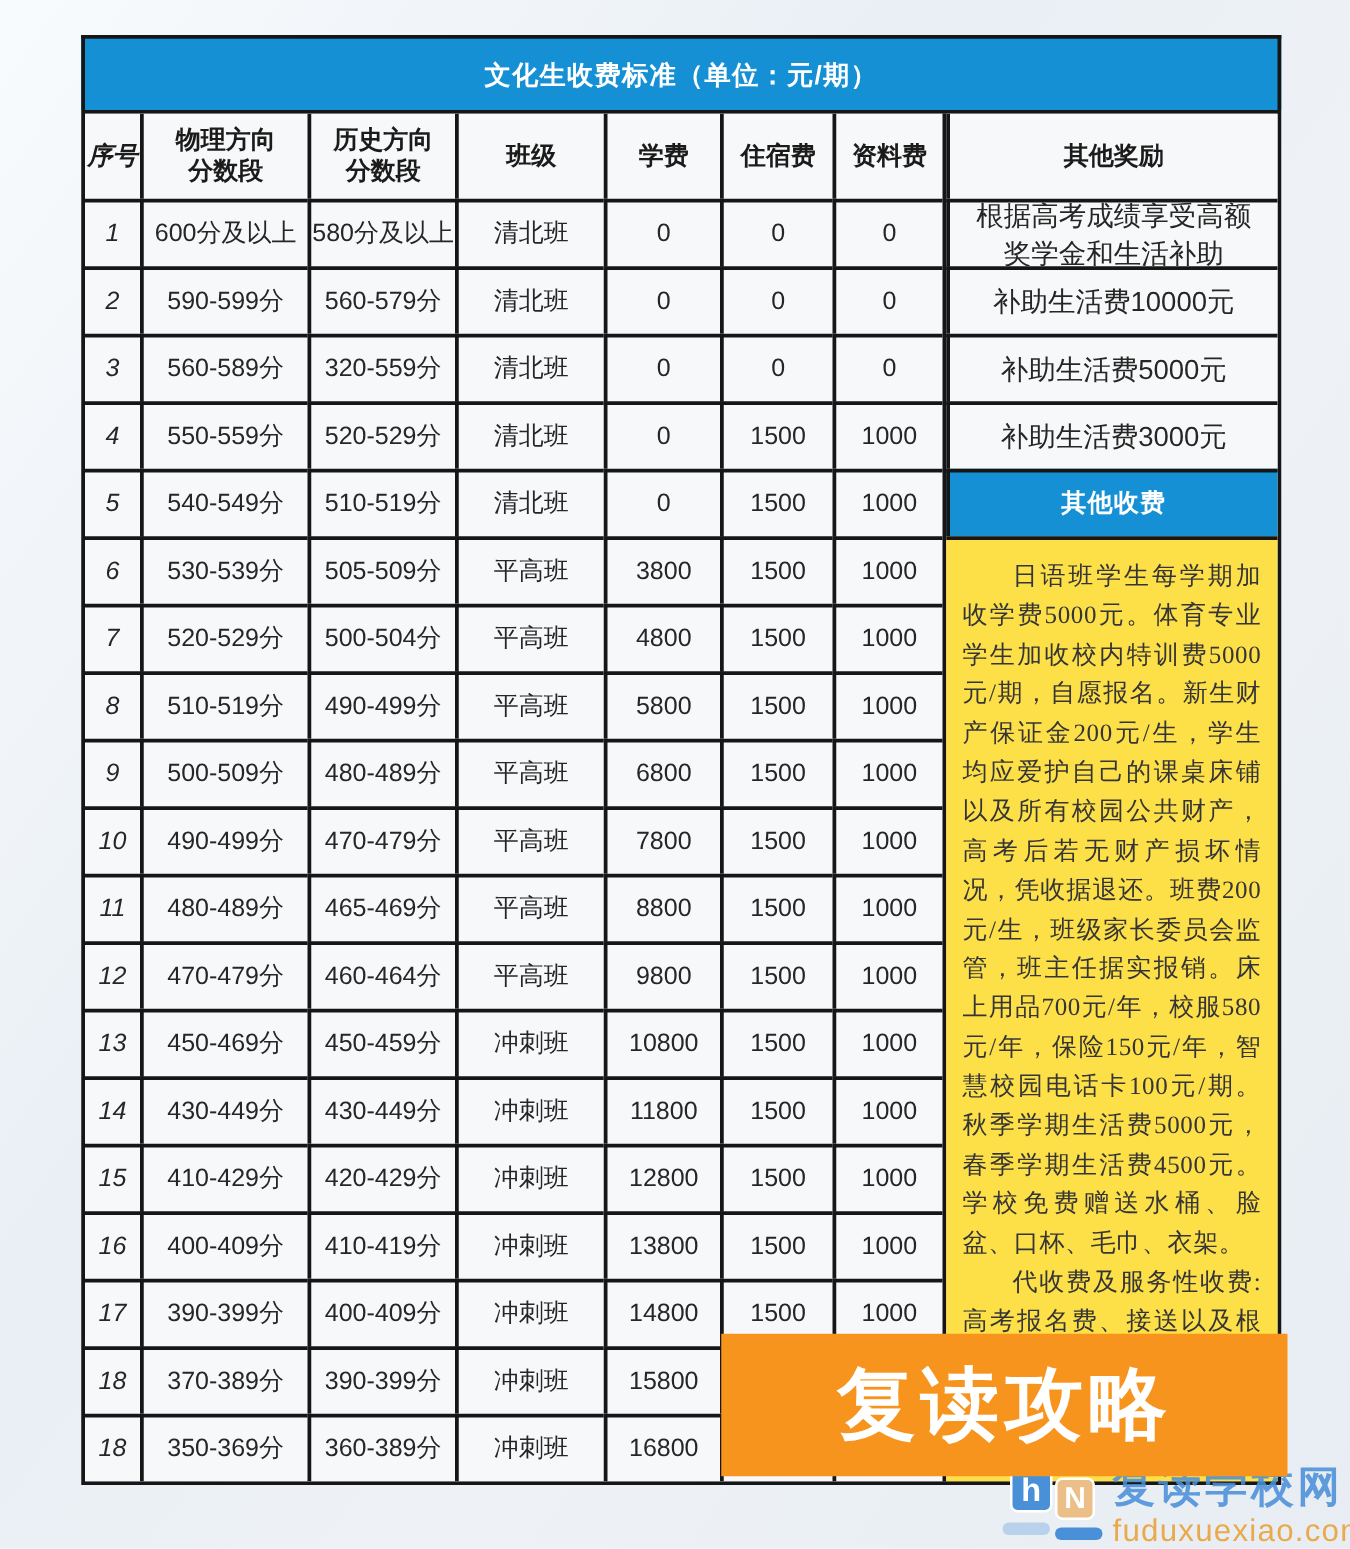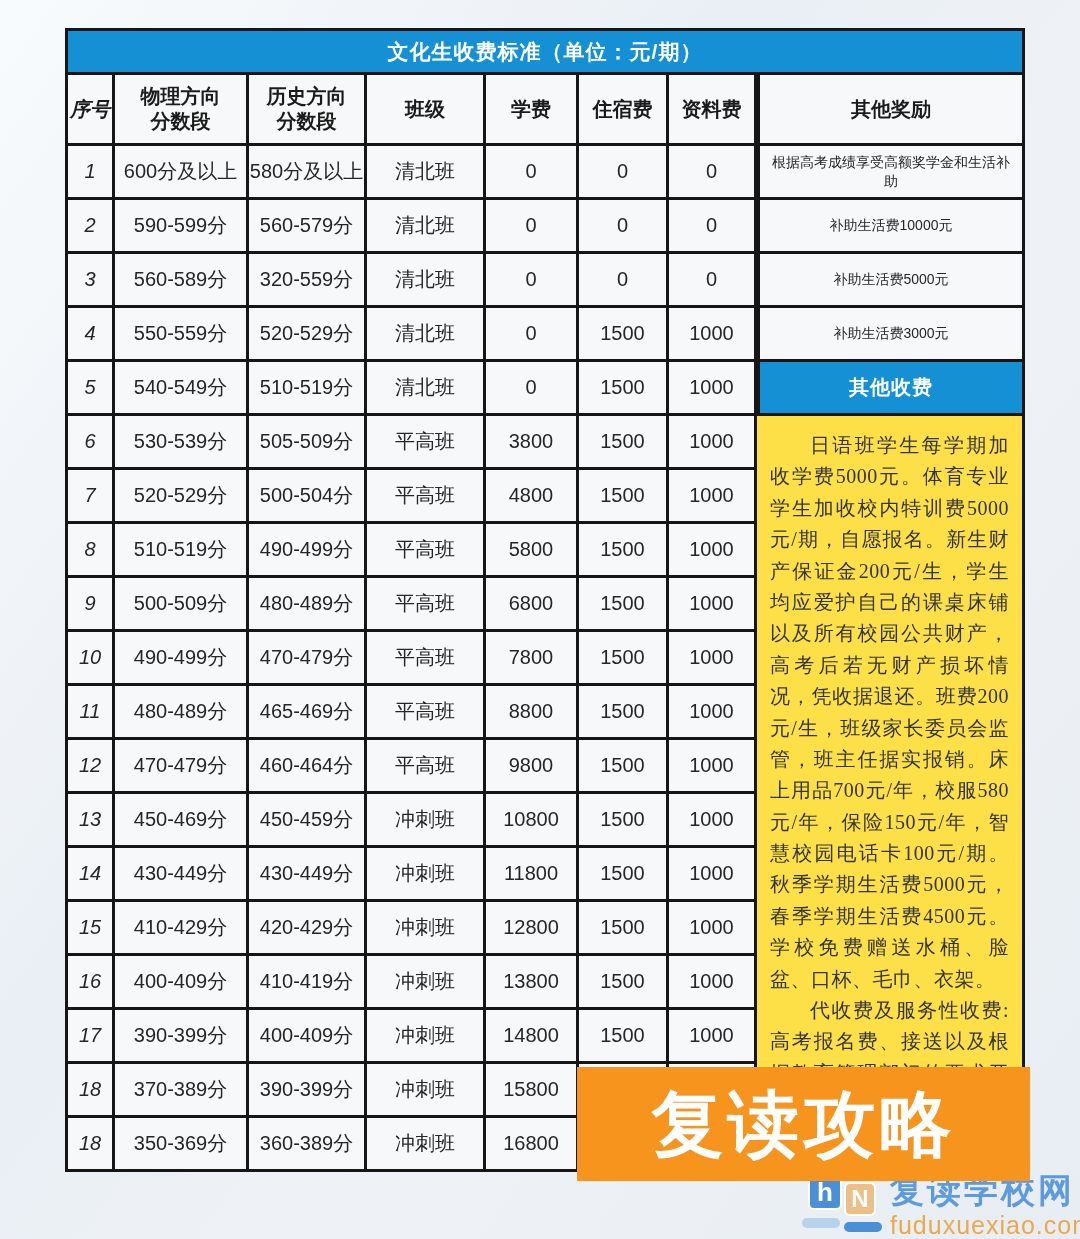--- a/index.html
+++ b/index.html
@@ -13,21 +13,21 @@
   *{margin:0;padding:0;box-sizing:border-box;}
   html,body{width:1080px;height:1239px;overflow:hidden;}
   body{
     font-family:"Liberation Sans","DejaVu Sans",sans-serif;
     background:linear-gradient(125deg,#f8fbfd 0%,#eaeff5 38%,#eef2f6 62%,#e8edf3 100%);
     position:relative;
   }
   .stage{position:absolute;inset:0;}
   .fee-card{position:absolute;left:65px;top:28px;width:960px;}
   .title-bar{
-    height:44px;background:var(--blue);
+    height:60px;background:var(--blue);
     border:3px solid var(--line);border-bottom:none;
     display:flex;align-items:center;justify-content:center;
     color:#fff;font-weight:bold;font-size:21px;letter-spacing:1px;
   }
   .table-body{display:flex;border:3px solid var(--line);width:960px;background:var(--cell-bg);}
   .left-grid{
     display:grid;
     grid-template-columns:44px 134px 118px 119px 93px 90px 88px;
     grid-template-rows:68px repeat(19,54px);
   }
@@ -39,37 +39,37 @@
     display:flex;align-items:center;justify-content:center;
     background:var(--cell-bg);font-size:20px;color:#262626;
     border-left:3px solid var(--line);border-top:3px solid var(--line);
     text-align:center;white-space:pre-line;line-height:1.25;
     overflow:hidden;
   }
   .fc{border-left:none;font-style:italic;}
   .left-grid > .cell:nth-child(-n+7){border-top:none;}
   .right-col > :first-child{border-top:none;}
   .head{font-weight:bold;font-size:20px;color:#1b1b1b;}
-  .rcell{font-size:14px;padding:0 12px;line-height:1.35;}
+  .rcell{font-size:22px;padding:0 12px;line-height:1.35;}
   .other-fees-title{background:var(--blue);color:#fff;font-weight:bold;font-size:20px;letter-spacing:1px;}
   .para-cell{
     grid-row:7 / 21;border-top:3px solid var(--line);
     background:#fde047;padding:14px 13px 0 13px;overflow:hidden;font-family:Liberation Serif, serif;
   }
   .para-cell p{
     margin:0;text-indent:2em;font-size:20px;line-height:1.57;
     text-align:justify;color:#353537;letter-spacing:.5px;
   }
   .strategy-banner{
     position:absolute;left:577px;top:1067px;width:453px;height:114px;
     background:var(--orange);display:flex;align-items:center;justify-content:center;
     z-index:5;
   }
   .strategy-banner span{
-    color:#fff;font-weight:bold;font-size:72px;letter-spacing:4px;line-height:1;
+    color:#fff;font-weight:bold;font-size:63px;letter-spacing:4px;line-height:1;
     font-family:"Liberation Sans","DejaVu Sans",sans-serif;
   }
   .site-logo{position:absolute;left:802px;top:1172px;display:flex;align-items:flex-start;gap:8px;z-index:2;}
   .logo-icon{position:relative;width:80px;height:64px;flex:0 0 auto;}
   .logo-box-h{
     position:absolute;left:6px;top:2px;width:34px;height:36px;
     background:var(--logo-blue);border:2px solid #fff;border-radius:6px;
     color:#fff;font-weight:bold;font-size:26px;display:flex;align-items:center;justify-content:center;
   }
   .logo-box-n{

